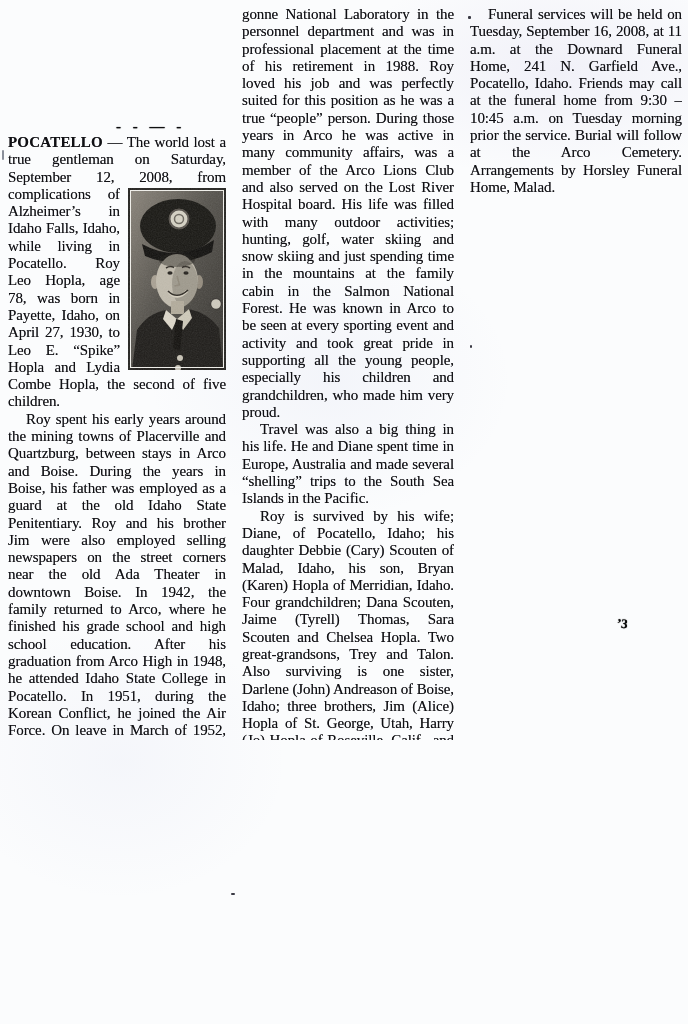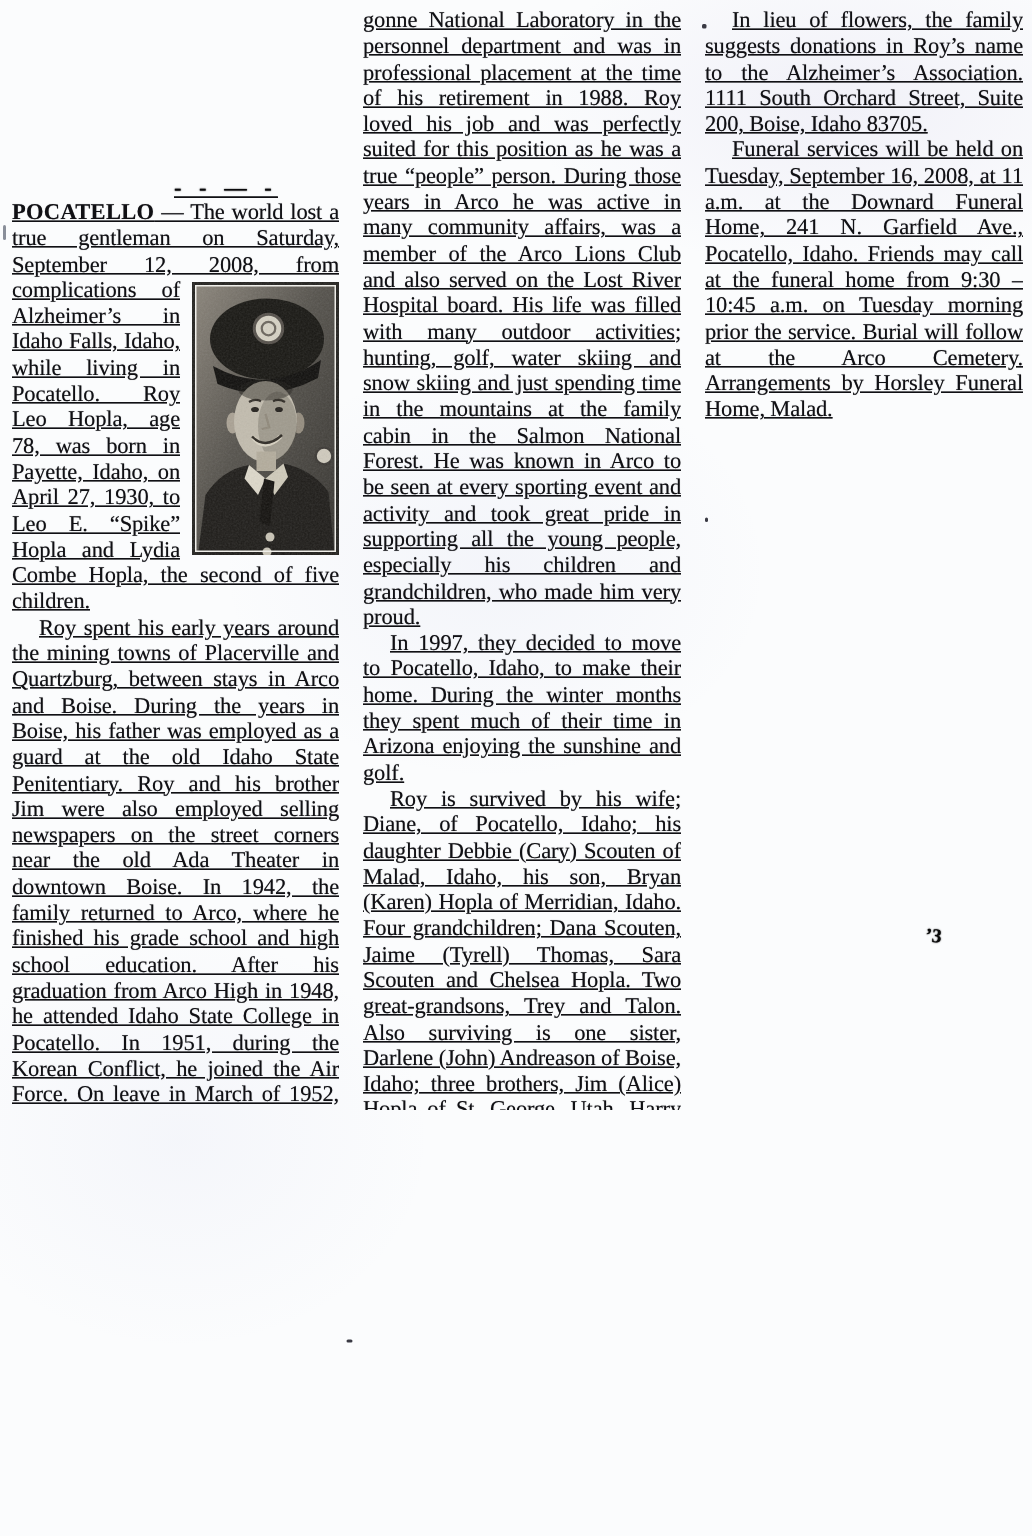--- a/index.html
+++ b/index.html
@@ -10,21 +10,21 @@
       radial-gradient(ellipse 300px 160px at 560px 70px, rgba(150,140,205,0.10), rgba(150,140,205,0) 70%),
       radial-gradient(ellipse 260px 200px at 330px 380px, rgba(140,150,210,0.07), rgba(140,150,210,0) 70%),
       radial-gradient(ellipse 240px 200px at 120px 760px, rgba(140,150,210,0.06), rgba(140,150,210,0) 70%),
       #fbfcfd;
     color:#101014;
     font-family:"Liberation Serif","DejaVu Serif",serif;
     font-size:15px;line-height:17.3px;letter-spacing:-0.1px;
     display:grid;grid-template-columns:218px 212px 212px;column-gap:16px;
     padding:0 4px 0 8px;
   }
-  .col{box-sizing:border-box;overflow:hidden;height:740px;text-decoration:underline;}
+  .col{box-sizing:border-box;overflow:hidden;height:740px;}
   .col1{padding-top:120px;}
   .col2,.col3{padding-top:6px;}
   p.para{margin:0;text-align:justify;text-shadow:0 0 0.5px rgba(10,10,14,0.55);}
   p.indent{text-indent:18px;}
   .lead{font-weight:700;letter-spacing:0.2px;margin-top:15px;}
   .redaction-row{
     height:14px;line-height:12px;padding-left:108px;
     font-weight:700;font-size:15px;letter-spacing:4px;color:#0a0a0c;
     text-shadow:0 0 1px #000;
   }
@@ -108,26 +108,25 @@
           <rect x="2.5" y="2.5" width="93" height="177" fill="none" stroke="#efeee9" stroke-width="1"></rect>
         </svg>
       </span>
       <b class="lead">POCATELLO</b><span> — The world lost a true gentleman on Saturday, September 12, 2008, from complications of Alzheimer’s in Idaho Falls, Idaho, while living in Pocatello. Roy Leo Hopla, age 78, was born in Payette, Idaho, on April 27, 1930, to Leo E. “Spike” Hopla and Lydia Combe Hopla, the second of five children.</span>
     </p>
     <p class="para indent">Roy spent his early years around the mining towns of Placerville and Quartzburg, between stays in Arco and Boise. During the years in Boise, his father was employed as a guard at the old Idaho State Penitentiary. Roy and his brother Jim were also employed selling newspapers on the street corners near the old Ada Theater in downtown Boise. In 1942, the family returned to Arco, where he finished his grade school and high school education. After his graduation from Arco High in 1948, he attended Idaho State College in Pocatello. In 1951, during the Korean Conflict, he joined the Air Force. On leave in March of 1952, he returned to Arco to marry his fiancée, Diane Wetherington. Together they returned to his base in Kentucky, from there he was stationed in Albuquerque, N.M., and finished out his four-year enlistment at Langley Air Force Base in Virginia.</p>
   </div>
 
   <div class="col col2">
     <p class="para">gonne National Laboratory in the personnel department and was in professional placement at the time of his retirement in 1988. Roy loved his job and was perfectly suited for this position as he was a true “people” person. During those years in Arco he was active in many community affairs, was a member of the Arco Lions Club and also served on the Lost River Hospital board. His life was filled with many outdoor activities; hunting, golf, water skiing and snow skiing and just spending time in the mountains at the family cabin in the Salmon National Forest. He was known in Arco to be seen at every sporting event and activity and took great pride in supporting all the young people, especially his children and grandchildren, who made him very proud.</p>
-    <p class="para indent">In 1997, they decided to move to Pocatello, Idaho, to make their home. During the winter months they spent much of their time in Arizona enjoying the sunshine and golf.</p>
+    <p class="para indent">Travel was also a big thing in his life. He and Diane spent time in Europe, Australia and made several “shelling” trips to the South Sea Islands in the Pacific.</p>
     <p class="para indent">Roy is survived by his wife; Diane, of Pocatello, Idaho; his daughter Debbie (Cary) Scouten of Malad, Idaho, his son, Bryan (Karen) Hopla of Merridian, Idaho. Four grandchildren; Dana Scouten, Jaime (Tyrell) Thomas, Sara Scouten and Chelsea Hopla. Two great-grandsons, Trey and Talon. Also surviving is one sister, Darlene (John) Andreason of Boise, Idaho; three brothers, Jim (Alice) Hopla of St. George, Utah, Harry (Jo) Hopla of Roseville, Calif., and Doyle (Barbara) Hopla of Prineville, Ore., and many close and loving nieces and nephews.</p>
   </div>
 
   <div class="col col3">
-    <p class="para indent">In lieu of flowers, the family suggests donations in Roy’s name to the Alzheimer’s Association. 1111 South Orchard Street, Suite 200, Boise, Idaho 83705.</p>
     <p class="para indent">Funeral services will be held on Tuesday, September 16, 2008, at 11 a.m. at the Downard Funeral Home, 241 N. Garfield Ave., Pocatello, Idaho. Friends may call at the funeral home from 9:30 – 10:45 a.m. on Tuesday morning prior the service. Burial will follow at the Arco Cemetery. Arrangements by Horsley Funeral Home, Malad.</p>
   </div>
 
   <div class="stray">’3</div>
   <div class="speck speck1"></div>
   <div class="speck speck2"></div>
   <div class="speck speck3"></div>
   <div class="speck speck4"></div>
 
 </div>

